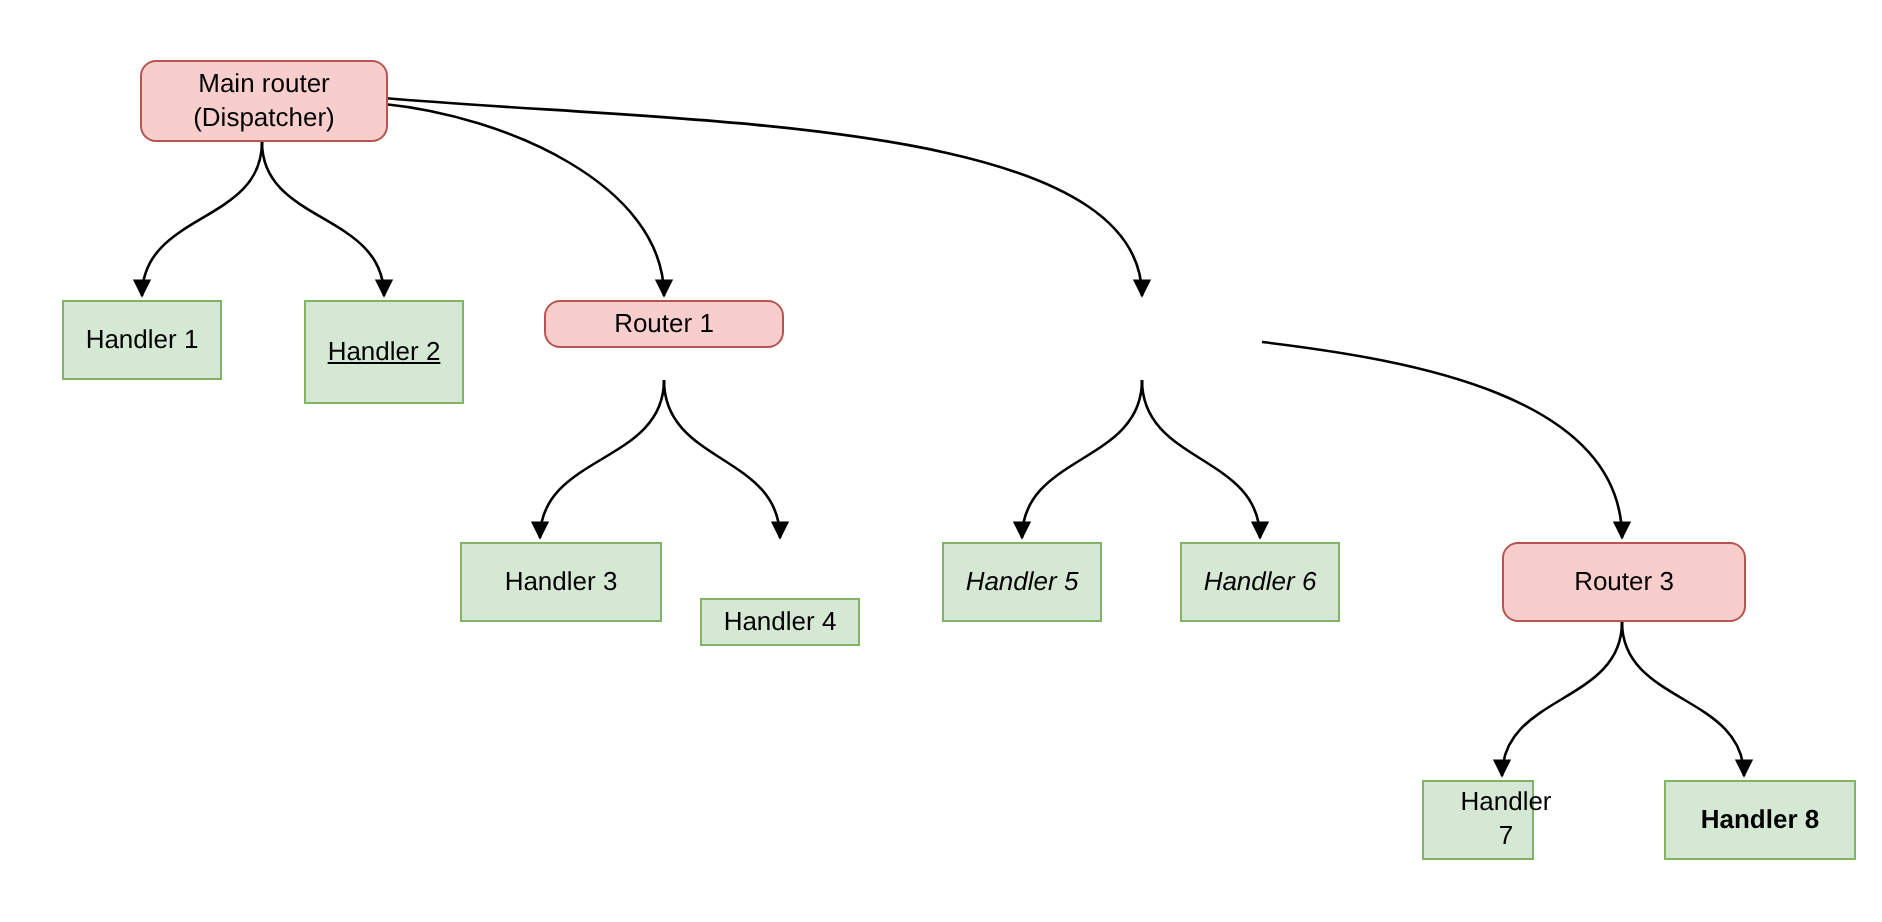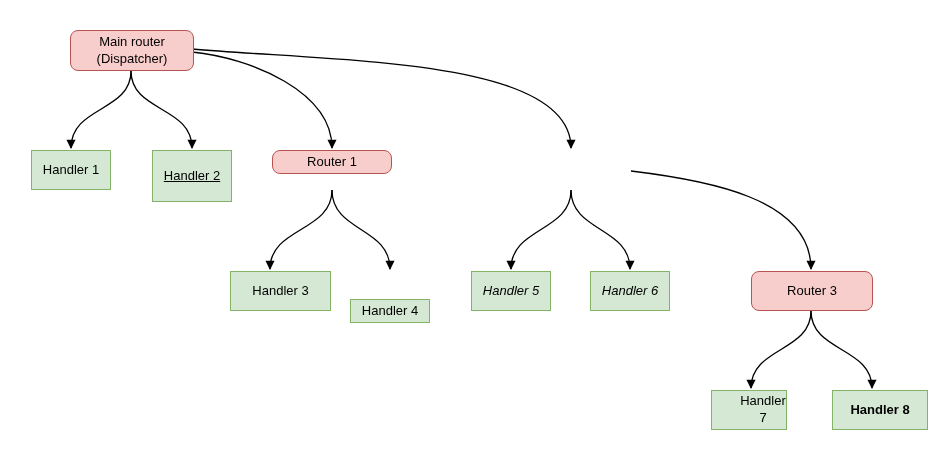--- a/index.html
+++ b/index.html
@@ -105,21 +105,21 @@
   </div>
 
   <div class="node handler" style="left:590px; top:271px; width:80px; height:40px;font-style:italic;">
     <span class="label">Handler 6</span>
   </div>
 
   <div class="node router" style="left:751px; top:271px; width:122px; height:40px;">
     <span class="label">Router 3</span>
   </div>
 
-  <div class="node handler" style="left:711px; top:390px; width:76px; height:40px;padding-left:28px;">
+  <div class="node handler" style="left:711px; top:390px; width:56px; height:40px;padding-left:28px;">
     <span class="label">Handler 7</span>
   </div>
 
   <div class="node handler" style="left:832px; top:390px; width:96px; height:40px;font-weight:bold;">
     <span class="label">Handler 8</span>
   </div>
 
 </div>
 
 </body></html>

